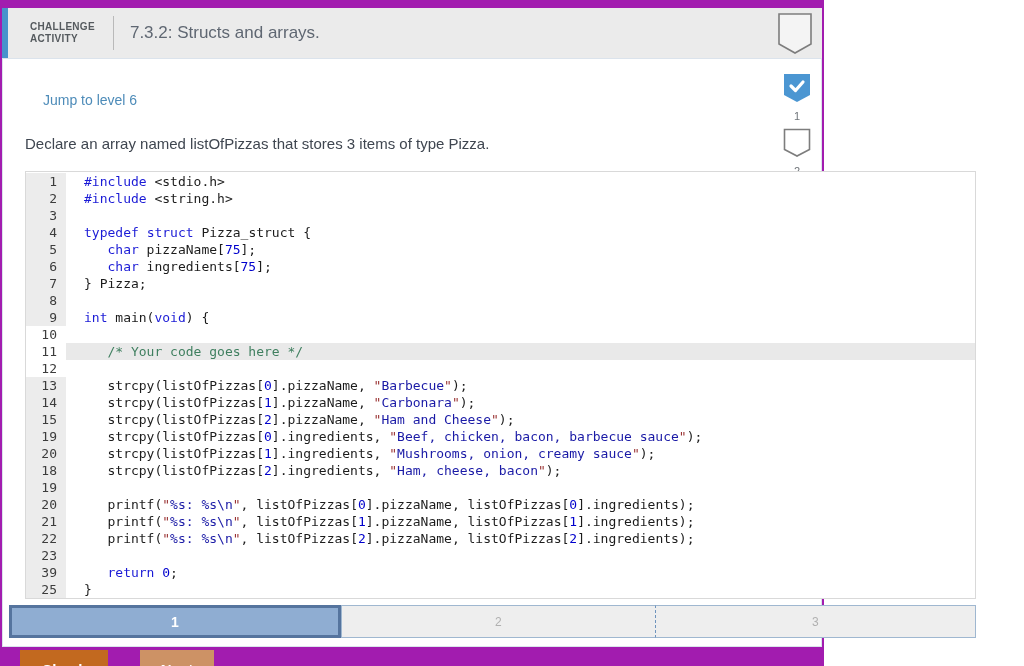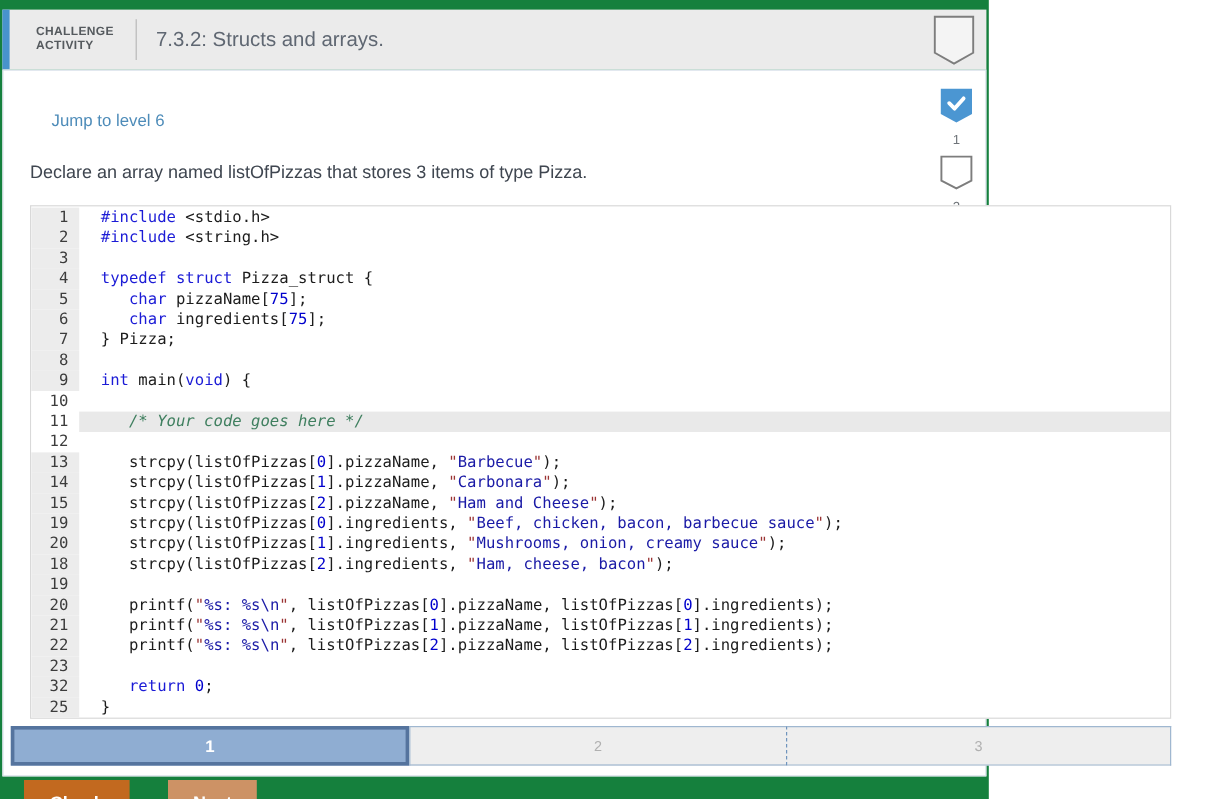--- a/index.html
+++ b/index.html
@@ -1,18 +1,18 @@
 <!DOCTYPE html>
 <html><head>
 <meta charset="utf-8">
 <style>
   * { margin: 0; padding: 0; box-sizing: border-box; }
   html, body { width: 1024px; height: 666px; overflow: hidden; background: #fff;
     font-family: "Liberation Sans", sans-serif; }
-  .page { position: relative; width: 824px; height: 666px; background: #15803d; }
+  .page { position: relative; width: 824px; height: 666px; background: #a21caf; }
 
   
   .header { position: absolute; left: 2px; right: 2px; top: 8px; height: 50px;
     background: #ebebeb; border-left: 6px solid #4893cc; display: flex; align-items: center; }
   .badge { margin-left: 22px; font-size: 10px; font-weight: bold; color: #555a5e;
     letter-spacing: .3px; line-height: 12px; }
   .vdivider { width: 1px; height: 34px; background: #b9b9b9; margin: 0 16px 0 18px; }
   .activity-title { font-size: 17px; color: #5f6772; text-align: right; }
   .header-bookmark { position: absolute; right: 8px; top: 4px; }
 
@@ -36,21 +36,21 @@
   .code-line { display: flex; height: 17px; line-height: 17px; white-space: pre; }
   .gutter { width: 40px; background: #ececec; color: #3c3c3c; text-align: right;
     padding-right: 9px; flex: 0 0 40px; }
   .gutter.white { background: #ffffff; }
   .code { flex: 1; padding-left: 18px; color: #1c1c1c; }
   .code.hl { background: #e9e9e9; }
   .tok-kw { color: #1b1bd6; }
   .tok-str { color: #1a1aa6; }
   .tok-q { color: #9a3333; }
   .tok-num { color: #0000cd; }
-  .tok-com { color: #3f7f5f; font-style: italic; }
+  .tok-com { color: #3f7f5f; }
 
   
   .progress { position: absolute; left: 6px; top: 546px; width: 967px; height: 33px;
     display: flex; }
   .seg { display: flex; align-items: center; justify-content: center; }
   .seg-active { width: 34.3%; background: #8fadd2; border: 3px solid #55749e;
     color: #fff; font-weight: bold; font-size: 14px; }
   .seg-idle { background: #eeeeee; border: 1px solid #9fb7d0; color: #b0b0b0; font-size: 12px; }
   .seg-2 { width: 32.5%; border-right: none; }
   .seg-3 { width: 33.2%; border-left: 1px dashed #6f94bd; }
@@ -124,21 +124,21 @@
         <div class="code-line"><div class="gutter">14</div><div class="code">   strcpy(listOfPizzas[<span class="tok-num">1</span>].pizzaName, <span class="tok-q">"</span><span class="tok-str">Carbonara</span><span class="tok-q">"</span>);</div></div>
         <div class="code-line"><div class="gutter">15</div><div class="code">   strcpy(listOfPizzas[<span class="tok-num">2</span>].pizzaName, <span class="tok-q">"</span><span class="tok-str">Ham and Cheese</span><span class="tok-q">"</span>);</div></div>
         <div class="code-line"><div class="gutter">19</div><div class="code">   strcpy(listOfPizzas[<span class="tok-num">0</span>].ingredients, <span class="tok-q">"</span><span class="tok-str">Beef, chicken, bacon, barbecue sauce</span><span class="tok-q">"</span>);</div></div>
         <div class="code-line"><div class="gutter">20</div><div class="code">   strcpy(listOfPizzas[<span class="tok-num">1</span>].ingredients, <span class="tok-q">"</span><span class="tok-str">Mushrooms, onion, creamy sauce</span><span class="tok-q">"</span>);</div></div>
         <div class="code-line"><div class="gutter">18</div><div class="code">   strcpy(listOfPizzas[<span class="tok-num">2</span>].ingredients, <span class="tok-q">"</span><span class="tok-str">Ham, cheese, bacon</span><span class="tok-q">"</span>);</div></div>
         <div class="code-line"><div class="gutter">19</div><div class="code"></div></div>
         <div class="code-line"><div class="gutter">20</div><div class="code">   printf(<span class="tok-q">"</span><span class="tok-str">%s: %s\n</span><span class="tok-q">"</span>, listOfPizzas[<span class="tok-num">0</span>].pizzaName, listOfPizzas[<span class="tok-num">0</span>].ingredients);</div></div>
         <div class="code-line"><div class="gutter">21</div><div class="code">   printf(<span class="tok-q">"</span><span class="tok-str">%s: %s\n</span><span class="tok-q">"</span>, listOfPizzas[<span class="tok-num">1</span>].pizzaName, listOfPizzas[<span class="tok-num">1</span>].ingredients);</div></div>
         <div class="code-line"><div class="gutter">22</div><div class="code">   printf(<span class="tok-q">"</span><span class="tok-str">%s: %s\n</span><span class="tok-q">"</span>, listOfPizzas[<span class="tok-num">2</span>].pizzaName, listOfPizzas[<span class="tok-num">2</span>].ingredients);</div></div>
         <div class="code-line"><div class="gutter">23</div><div class="code"></div></div>
-        <div class="code-line"><div class="gutter">32</div><div class="code">   <span class="tok-kw">return</span> <span class="tok-num">0</span>;</div></div>
+        <div class="code-line"><div class="gutter">39</div><div class="code">   <span class="tok-kw">return</span> <span class="tok-num">0</span>;</div></div>
         <div class="code-line"><div class="gutter">25</div><div class="code">}</div></div>
       </div>
 
     <div class="progress" id="progress">
         <div class="seg seg-active">1</div>
         <div class="seg seg-idle seg-2">2</div>
         <div class="seg seg-idle seg-3">3</div>
       </div>
   </div>
 

